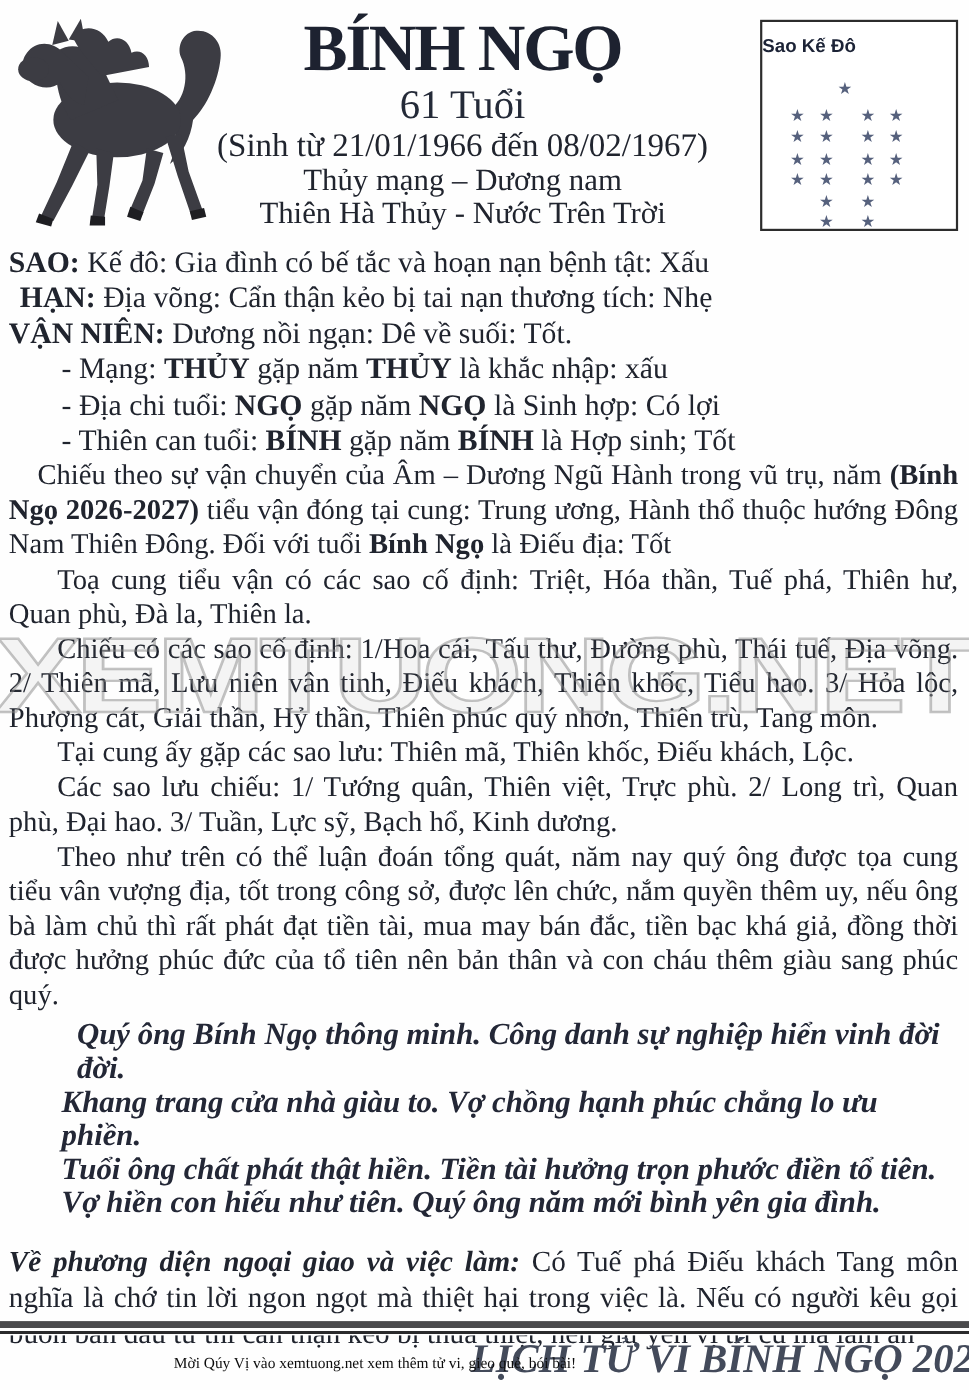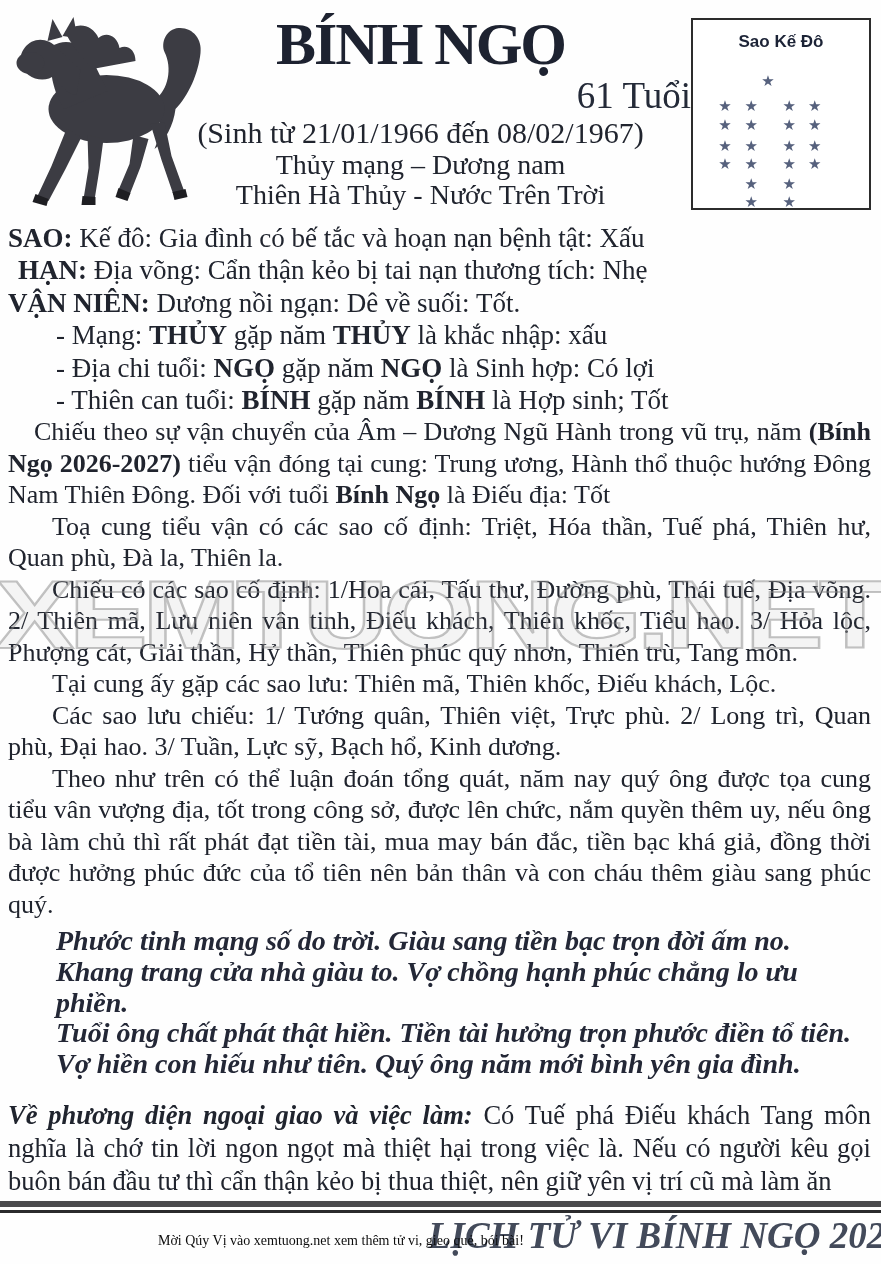--- a/index.html
+++ b/index.html
@@ -10,32 +10,32 @@
     background:#fefefe;
     overflow:hidden;
     font-family:"Liberation Serif","DejaVu Serif",serif;
     color:#20242e;
   }
   
   .header{position:relative;height:222px;}
   .horse{position:absolute;left:6px;top:6px;width:205px;height:210px;}
   .title-stack{position:absolute;left:150px;right:190px;top:12px;text-align:center;}
   .main-title{font-size:60px;line-height:64px;font-weight:700;letter-spacing:-2px;color:#1d2230;}
-  .age{font-size:37px;line-height:40px;color:#242a38;text-align:right;}
+  .age{font-size:37px;line-height:40px;color:#242a38;}
   .birth{font-size:30px;line-height:33px;}
   .element-line{font-size:28px;line-height:31px;}
   .nature-line{font-size:28px;line-height:30px;}
   
   .star-box{
     position:absolute;left:691px;top:18px;width:180px;height:192px;
     border:2px solid #2c2c2c;background:#fff;box-sizing:border-box;
   }
   .star-box-title{
     font-family:"Liberation Sans","DejaVu Sans",sans-serif;
-    font-weight:700;font-size:17px;color:#1c2336;text-align:center;margin-top:12px;
+    font-weight:700;font-size:17px;color:#1c2336;margin-top:12px;
   }
   .star-grid{position:absolute;left:0;top:0;width:100%;height:100%;}
   .star{
     position:absolute;font-size:15px;line-height:15px;width:18px;text-align:center;
     color:rgba(86,97,125,0.8);
   }
   
   .textcol{position:relative;margin:0 10px 0 8px;z-index:1;}
   .info-line{font-size:27px;line-height:32.4px;white-space:nowrap;}
   .info-line.dash{padding-left:48px;}
@@ -156,21 +156,21 @@
     <div class="info-line dash"><span>- Thiên can tuổi: </span><span style="font-weight: 700;">BÍNH</span><span> gặp năm </span><span style="font-weight: 700;">BÍNH</span><span> là Hợp sinh; Tốt</span></div>
 
     <div class="para ind1"><span>Chiếu theo sự vận chuyển của Âm – Dương Ngũ Hành trong vũ trụ, năm </span><span style="font-weight: 700;">(Bính Ngọ 2026-2027)</span><span> tiểu vận đóng tại cung: Trung ương, Hành thổ thuộc hướng Đông Nam Thiên Đông. Đối với tuổi </span><span style="font-weight: 700;">Bính Ngọ</span><span> là Điếu địa: Tốt</span></div>
     <div class="para ind2"><span>Toạ cung tiểu vận có các sao cố định: Triệt, Hóa thần, Tuế phá, Thiên hư, Quan phù, Đà la, Thiên la.</span></div>
     <div class="para ind2"><span>Chiếu có các sao cố định: 1/Hoa cái, Tấu thư, Đường phù, Thái tuế, Địa võng. 2/ Thiên mã, Lưu niên vân tinh, Điếu khách, Thiên khốc, Tiểu hao. 3/ Hỏa lộc, Phượng cát, Giải thần, Hỷ thần, Thiên phúc quý nhơn, Thiên trù, Tang môn.</span></div>
     <div class="para ind2"><span>Tại cung ấy gặp các sao lưu: Thiên mã, Thiên khốc, Điếu khách, Lộc.</span></div>
     <div class="para ind2"><span>Các sao lưu chiếu: 1/ Tướng quân, Thiên việt, Trực phù. 2/ Long trì, Quan phù, Đại hao. 3/ Tuần, Lực sỹ, Bạch hổ, Kinh dương.</span></div>
     <div class="para ind2"><span>Theo như trên có thể luận đoán tổng quát, năm nay quý ông được tọa cung tiểu vân vượng địa, tốt trong công sở, được lên chức, nắm quyền thêm uy, nếu ông bà làm chủ thì rất phát đạt tiền tài, mua may bán đắc, tiền bạc khá giả, đồng thời được hưởng phúc đức của tổ tiên nên bản thân và con cháu thêm giàu sang phúc quý.</span></div>
 
     <div class="poem-block">
-      <div class="poem-line">Phước tinh mạng số do trời. Giàu sang tiền bạc trọn đời ấm no.</div>
+      <div class="poem-line first">Quý ông Bính Ngọ thông minh. Công danh sự nghiệp hiển vinh đời đời.</div>
       <div class="poem-line">Khang trang cửa nhà giàu to. Vợ chồng hạnh phúc chẳng lo ưu phiền.</div>
       <div class="poem-line">Tuổi ông chất phát thật hiền. Tiền tài hưởng trọn phước điền tổ tiên.</div>
       <div class="poem-line">Vợ hiền con hiếu như tiên. Quý ông năm mới bình yên gia đình.</div>
     </div>
 
     <div class="final-para"><span style="font-weight: 700; font-style: italic;">Về phương diện ngoại giao và việc làm:</span><span> Có Tuế phá Điếu khách Tang môn nghĩa là chớ tin lời ngon ngọt mà thiệt hại trong việc là. Nếu có người kêu gọi buôn bán đầu tư thì cẩn thận kẻo bị thua thiệt, nên giữ yên vị trí cũ mà làm ăn</span></div>
   </div>
 
   <div class="watermark">XEMTUONG.NET</div>
 

